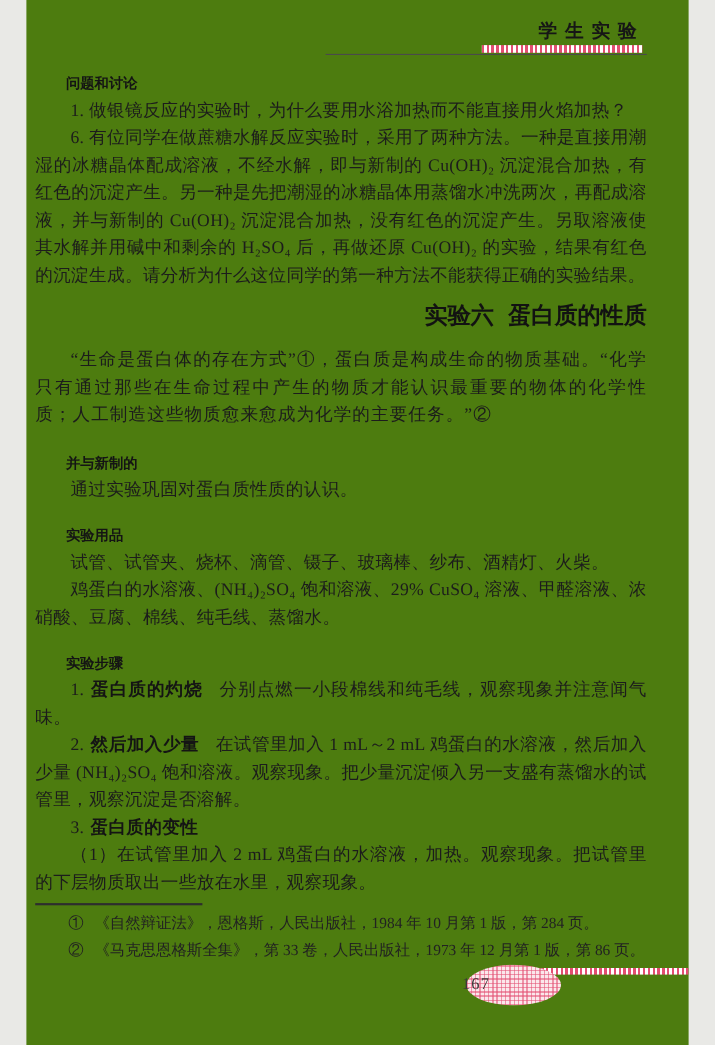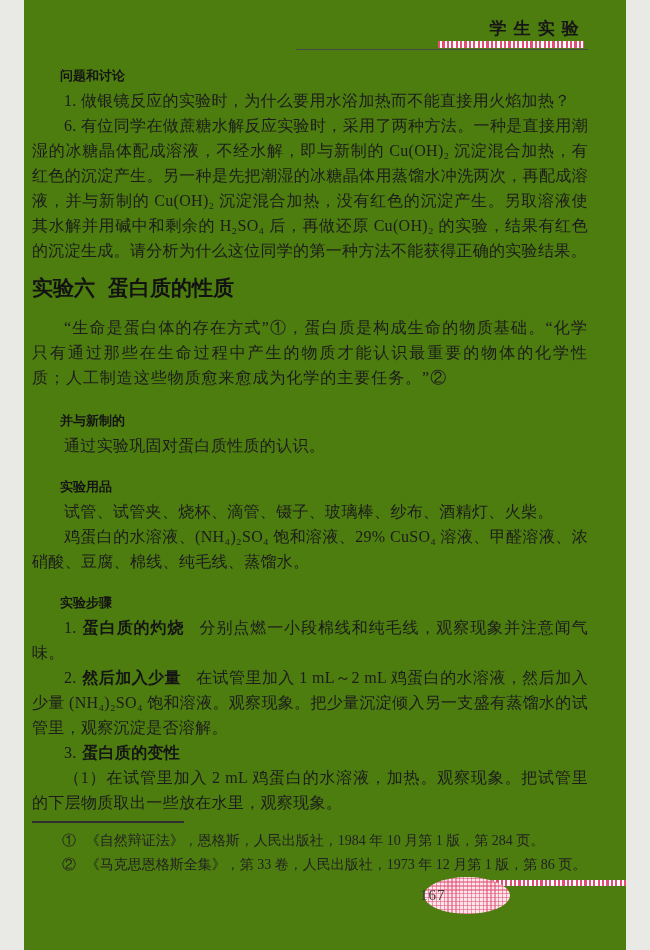--- a/index.html
+++ b/index.html
@@ -37,21 +37,21 @@
     font-weight:bold;font-size:13px;
     margin:0 0 0 28px;line-height:25px;color:#141414;
   }
   .mt13{margin-top:13px}.mt16{margin-top:16px}.mt18{margin-top:18px}
   .para{
     margin:0;text-align:justify;text-indent:2em;
     letter-spacing:.02em;
   }
   
   .exp-title{
-    margin:10px 0 0 0;text-align:left;
+    margin:10px 0 0 0;text-align:right;
     font-family:"Liberation Sans","DejaVu Sans",sans-serif;
     font-weight:bold;font-size:21px;line-height:30px;color:#121212;
   }
   .exp-title .t-name{margin-left:.62em;}
   
   .quote{
     margin:12px 0 0 0;text-align:justify;text-indent:2em;
     font-family:"Liberation Serif","DejaVu Serif",serif;
     letter-spacing:.06em;
   }

